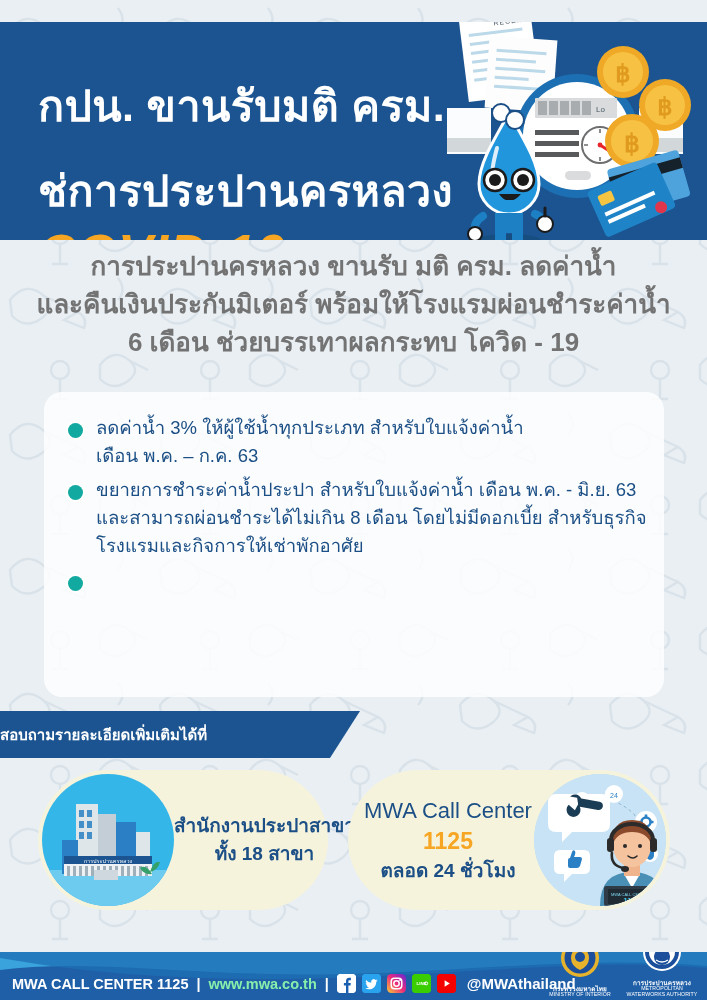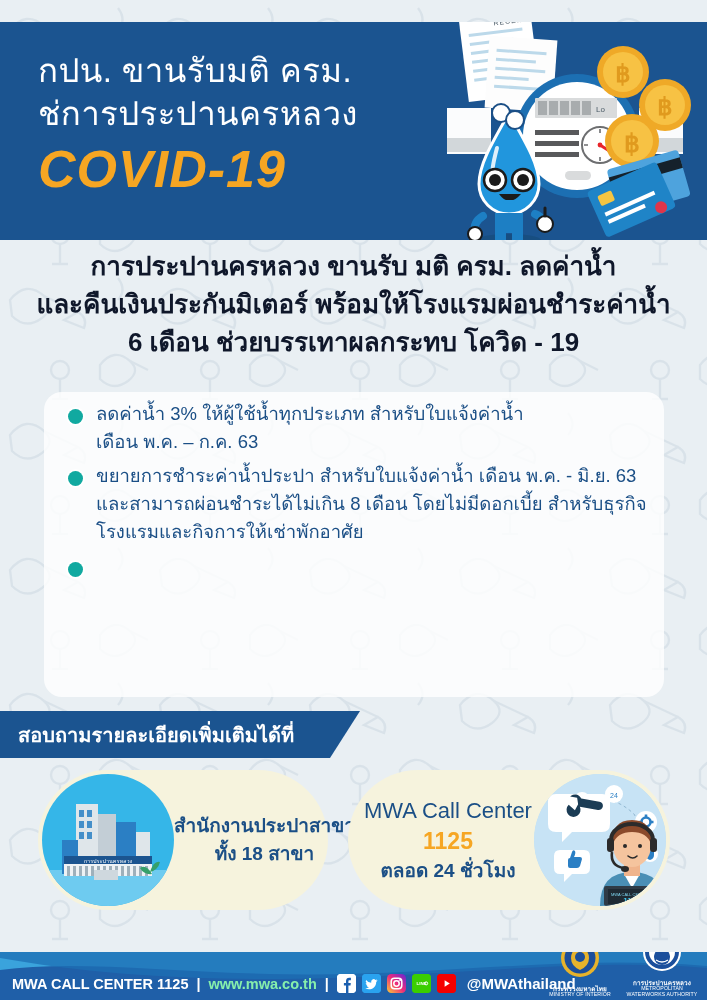--- a/index.html
+++ b/index.html
@@ -18,45 +18,46 @@
   
   .header{
     position:absolute; left:0; top:22px; width:707px; height:218px;
     background:#1b5490; z-index:2; overflow:hidden;
   }
   .header-title{
     position:absolute; left:38px; top:28px; width:400px; z-index:4;
     color:#ffffff;
   }
   .ht-line{
-    font-size:33px; font-weight:normal; line-height:1.30; letter-spacing:.4px;
+    font-size:43px; font-weight:bold; line-height:1.30; letter-spacing:.4px;
     white-space:nowrap;
+    margin-top:29px;
   }
   .ht-covid{
     font-size:52px; font-weight:bold; font-style:italic; color:#f6a623;
     line-height:1.15; margin-top:4px; letter-spacing:1px;
   }
   .header-art{
     position:absolute; right:0px; top:-14px; width:290px; height:250px; z-index:3;
   }
 
   
   .subtitle{
     position:absolute; left:0; top:248px; width:707px; z-index:3;
-    text-align:center; color:#0f172a;
+    text-align:center; color:#737373;
   }
   .st-line{
     font-size:26px; font-weight:bold; line-height:1.46; white-space:nowrap;
   }
 
   
   .card{
     position:absolute; left:44px; top:392px; width:620px; height:305px;
     background:rgba(255,255,255,.82); border-radius:18px; z-index:3;
-    padding:8px 20px 18px 20px;
+    padding:22px 20px 18px 20px;
   }
   .blist{ list-style:none; }
   .bitem{ display:flex; align-items:flex-start; margin-bottom:6px; }
   .bdot{
     flex:0 0 auto; width:15px; height:15px; border-radius:50%;
     background:#11a9a0; margin:9px 13px 0 4px;
     box-shadow:0 0 0 2px rgba(255,255,255,.85);
   }
   .btext{
     color:#1b4f86; font-size:18.5px; line-height:1.52; font-weight:500;
@@ -64,21 +65,21 @@
   .btext div{ white-space:nowrap; }
 
   
   .banner{
     position:absolute; left:0; top:711px; width:360px; height:47px; z-index:4;
     background:#1b5490; color:#fff;
     clip-path:polygon(0 0, 360px 0, 330px 47px, 0 47px);
     display:flex; align-items:center;
   }
   .banner span{
-    font-size:20px; font-weight:bold; padding-left:18px; white-space:nowrap;
+    font-size:15px; font-weight:bold; white-space:nowrap;
   }
 
   
   .contacts{
     position:absolute; left:0; top:762px; width:707px; height:165px; z-index:3;
   }
   .ccard{
     position:absolute; top:8px; height:140px; background:#f6f3dd;
     border-radius:70px; display:flex; align-items:center;
   }

